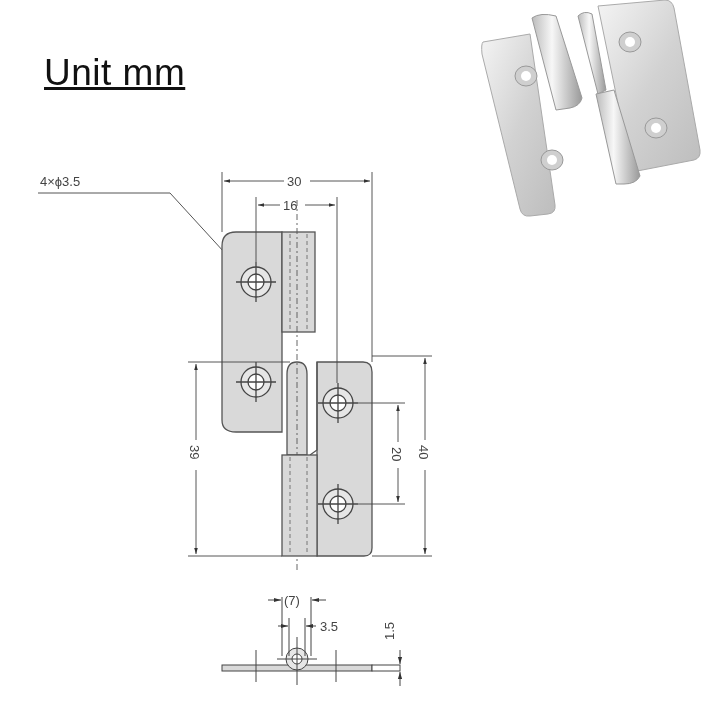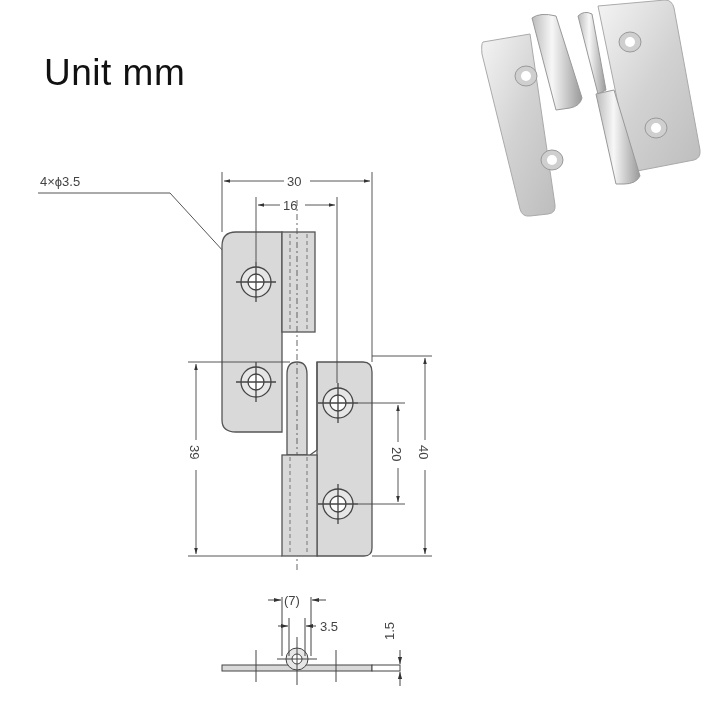--- a/index.html
+++ b/index.html
@@ -1,17 +1,17 @@
 <!DOCTYPE html>
 <html><head>
 <meta charset="utf-8">
 <style>
   html,body{margin:0;padding:0;background:#fff;}
   body{width:720px;height:720px;position:relative;overflow:hidden;font-family:"Liberation Sans",sans-serif;}
-  .title{position:absolute;left:44px;top:52px;font-size:37px;color:#111;letter-spacing:0.5px;}
+  .title{position:absolute;left:44px;top:52px;font-size:37px;color:#111;letter-spacing:0.5px;text-decoration:underline;}
   svg{position:absolute;left:0;top:0;}
   .dim{font-family:"Liberation Sans",sans-serif;font-size:13px;fill:#444;}
 </style>
 </head>
 <body>
 
 <div class="title">Unit mm</div>
 
 <svg width="720" height="720" viewBox="0 0 720 720">
   <defs>

